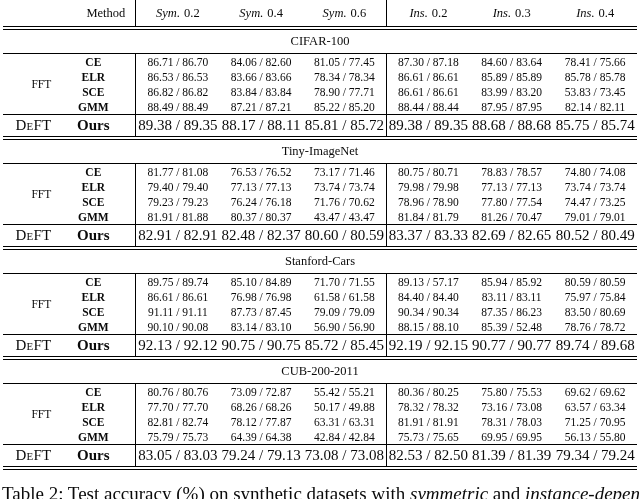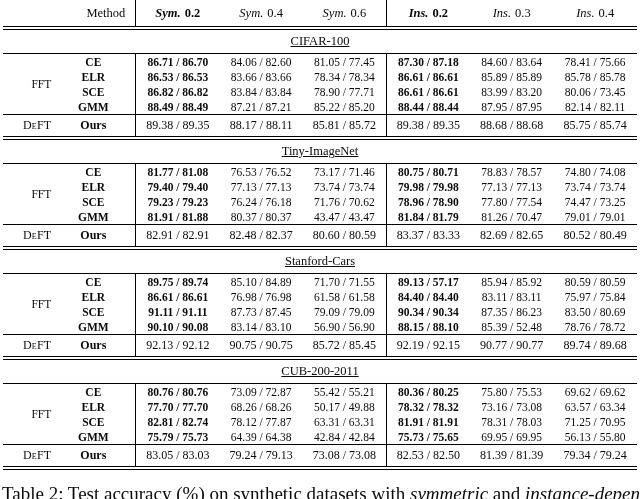--- a/index.html
+++ b/index.html
@@ -25,36 +25,35 @@
 
   thead th {
     height: 26px;
     vertical-align: middle;
     font-size: 12.5px;
     white-space: nowrap;
   }
   th.method-h { text-align: right; padding-right: 10px; }
   .h-em { font-style: italic; margin-right: 4px; }
 
-  .barL { border-left: 1px solid #000; font-weight: bold; }
+  .barL { border-left: 1px solid #000; }
 
   td.section-title {
     text-align: center;
     height: 23px;
     vertical-align: middle;
     font-size: 12.5px;
     border-top: 4px double #000;
     border-bottom: 1px solid #000;
-    text-decoration: underline;
   }
 
   tr.data-row td { height: 15px; font-size: 11.5px; white-space: nowrap; }
   tr.deft-row td {
     height: 21px;
-    font-size: 12px;
+    font-size: 15px;
     white-space: nowrap;
     border-top: 1px solid #000;
   }
   tr.deft-row.last td { border-bottom: 4px double #000; }
 
   td.group {
     text-align: right;
     vertical-align: middle;
     padding-left: 5px;
     font-size: 12px;
@@ -121,21 +120,21 @@
           <td class="num">85.89 / 85.89</td>
           <td class="num b">85.78 / 85.78</td>
         </tr>
         <tr class="data-row">
           <td class="method">SCE</td>
           <td class="num barL">86.82 / 86.82</td>
           <td class="num">83.84 / 83.84</td>
           <td class="num">78.90 / 77.71</td>
           <td class="num barL">86.61 / 86.61</td>
           <td class="num">83.99 / 83.20</td>
-          <td class="num">80.06 / 73.45</td>
+          <td class="num">53.83 / 73.45</td>
         </tr>
         <tr class="data-row">
           <td class="method">GMM</td>
           <td class="num barL">88.49 / 88.49</td>
           <td class="num">87.21 / 87.21</td>
           <td class="num">85.22 / 85.20</td>
           <td class="num barL">88.44 / 88.44</td>
           <td class="num">87.95 / 87.95</td>
           <td class="num">82.14 / 82.11</td>
         </tr>

